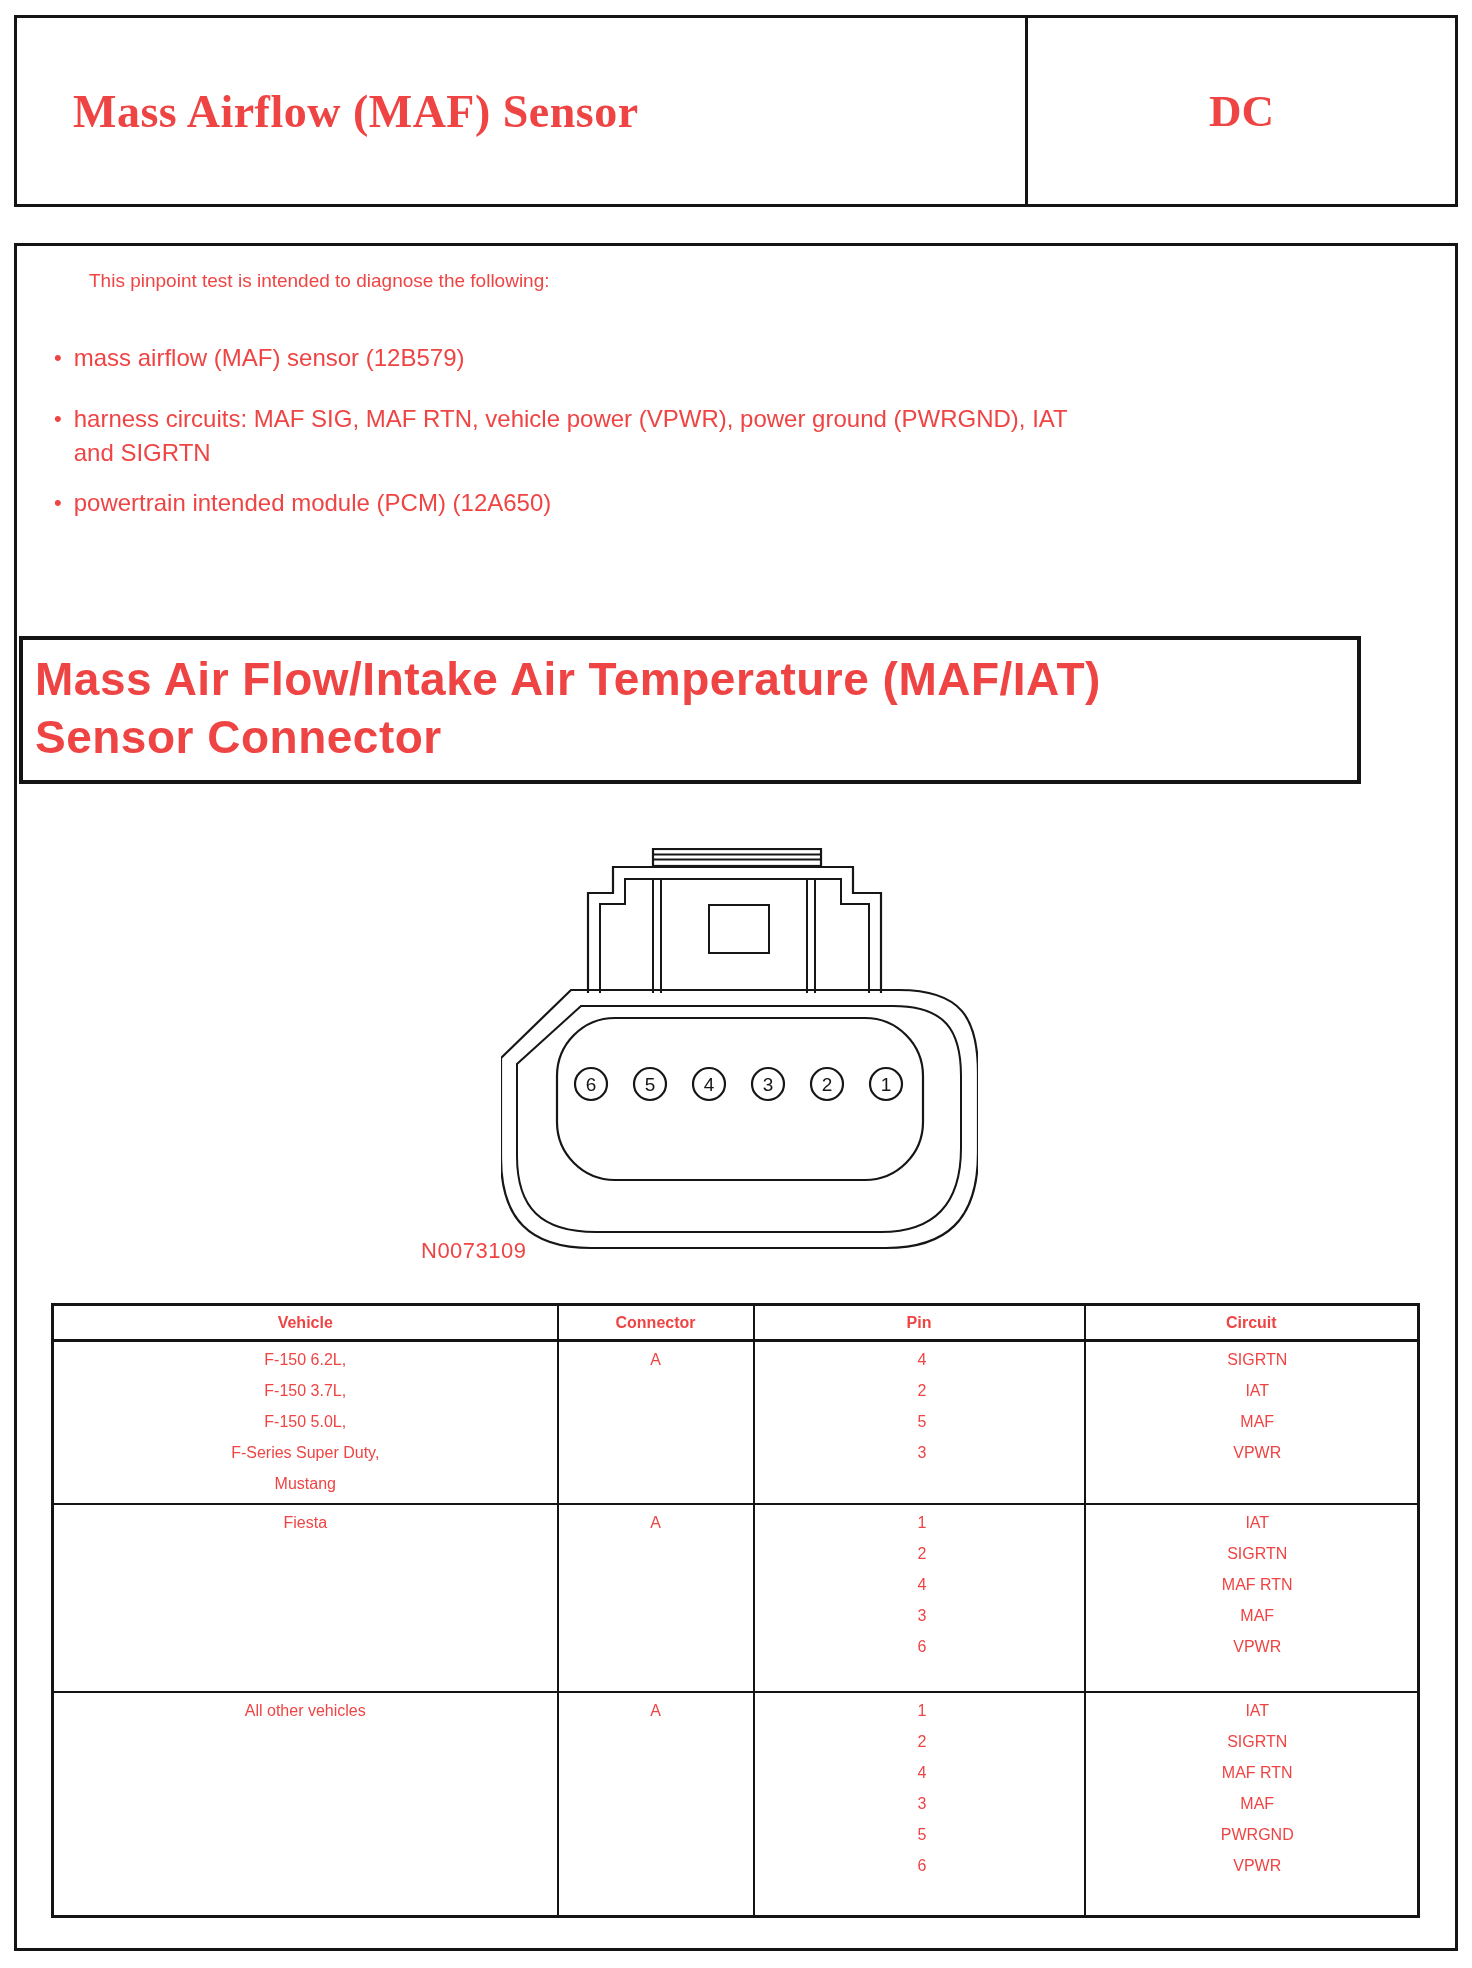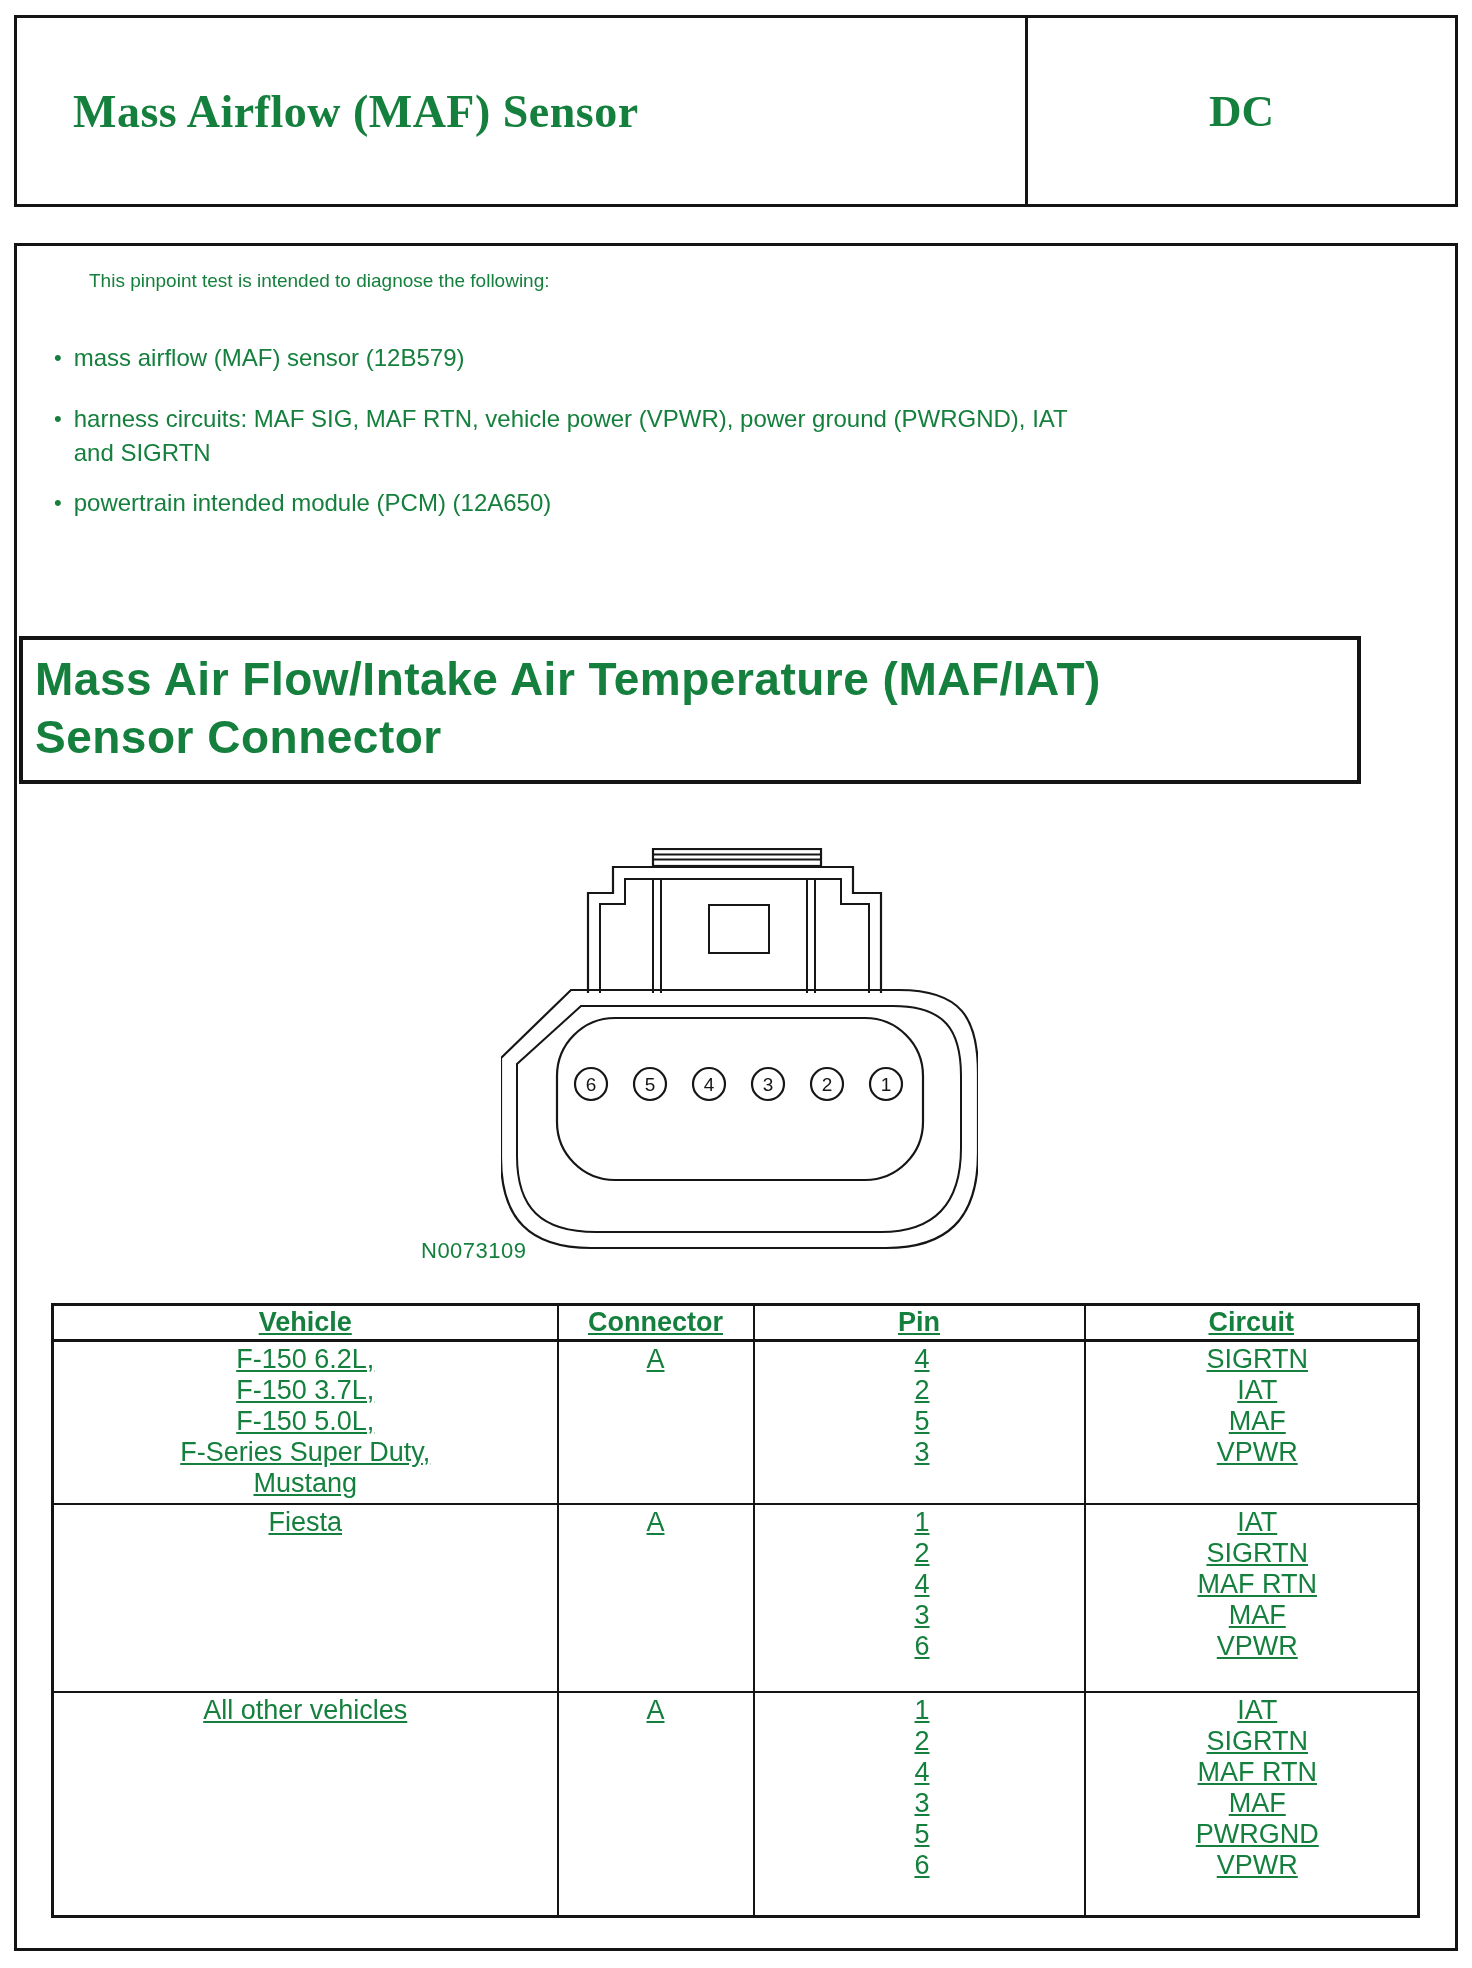--- a/index.html
+++ b/index.html
@@ -3,21 +3,21 @@
 <meta charset="utf-8">
 <style>
   * { margin: 0; padding: 0; box-sizing: border-box; }
   html, body { background: #ffffff; }
   .page {
     position: relative;
     width: 1472px;
     height: 1968px;
     background: #ffffff;
     font-family: "Liberation Sans", sans-serif;
-    color: #15803d;
+    color: #ef4444;
     overflow: hidden;
   }
 
   
   .header-box {
     position: absolute;
     left: 14px; top: 15px;
     width: 1444px; height: 192px;
     border: 3px solid #141414;
     display: flex;
@@ -115,22 +115,21 @@
   }
 
   
   .pin-table {
     position: absolute;
     left: 34px; top: 1057px;
     width: 1366px;
     border-collapse: collapse;
     table-layout: fixed;
     border: 3px solid #141414;
-    font-size: 27px;
-    text-decoration: underline;
+    font-size: 16px;
   }
   .pin-table th, .pin-table td {
     border: 2px solid #141414;
     vertical-align: top;
     line-height: 31px;
   }
   .pin-table th {
     font-weight: bold;
     text-align: center;
     height: 33px;

